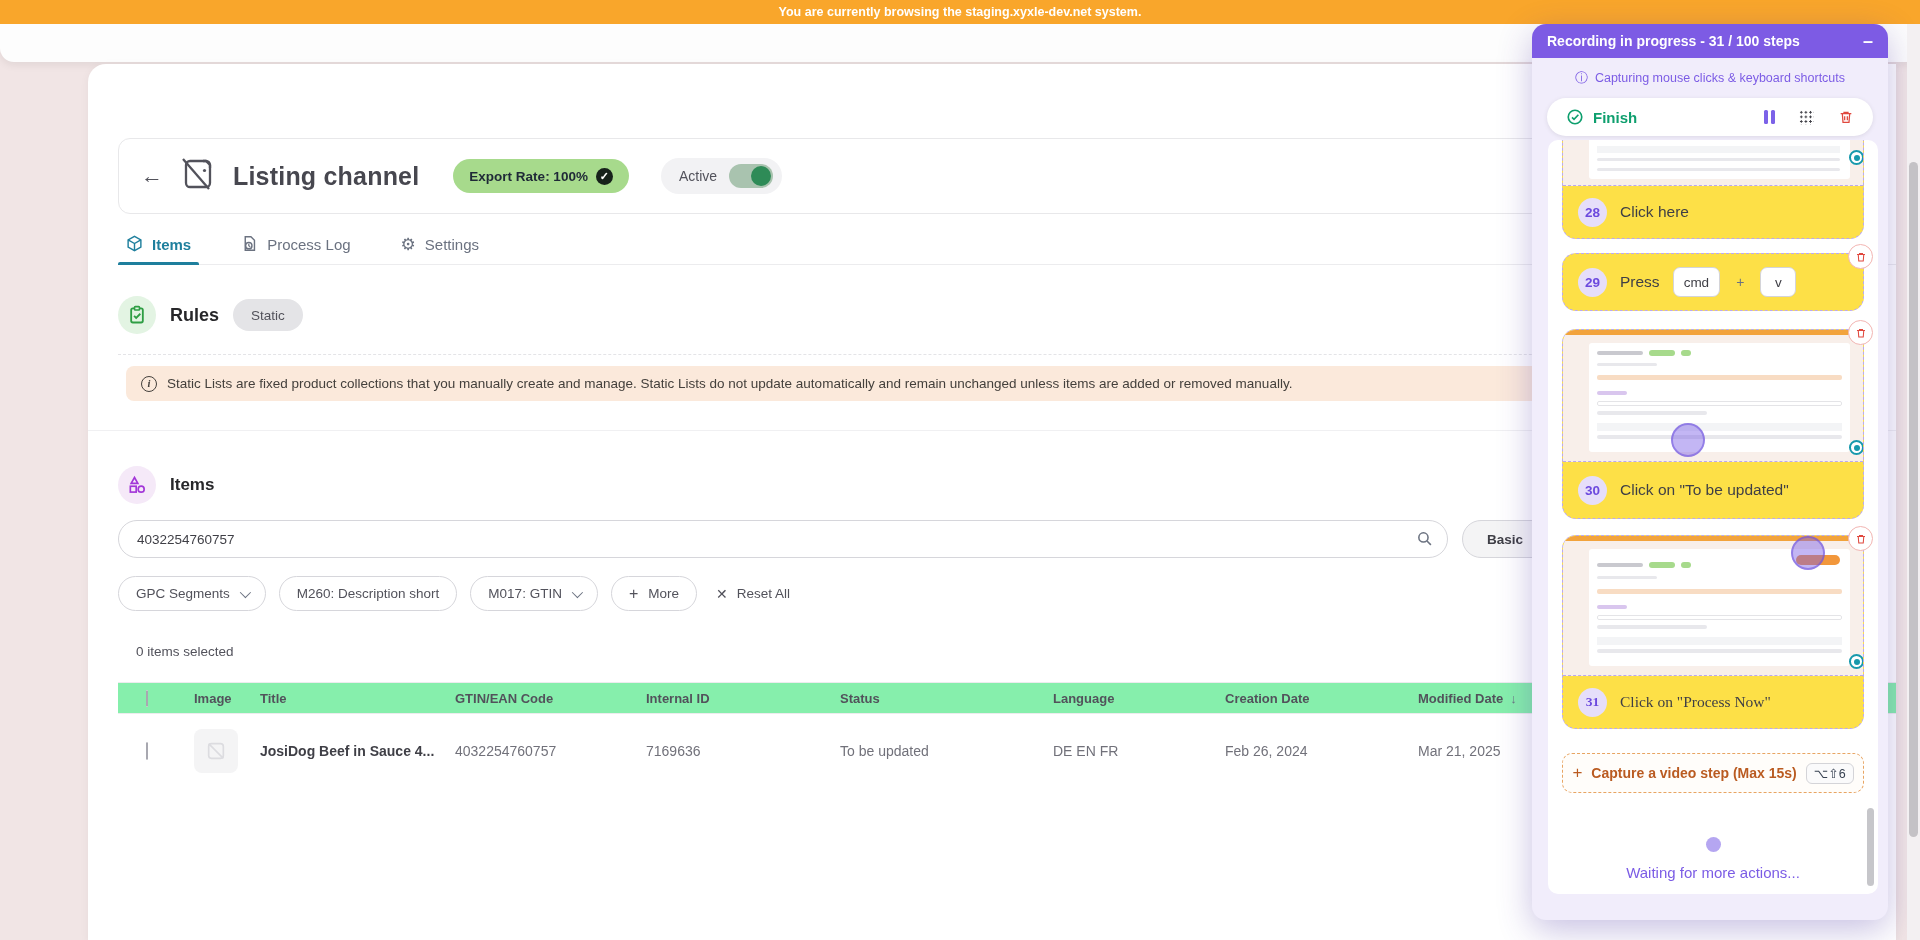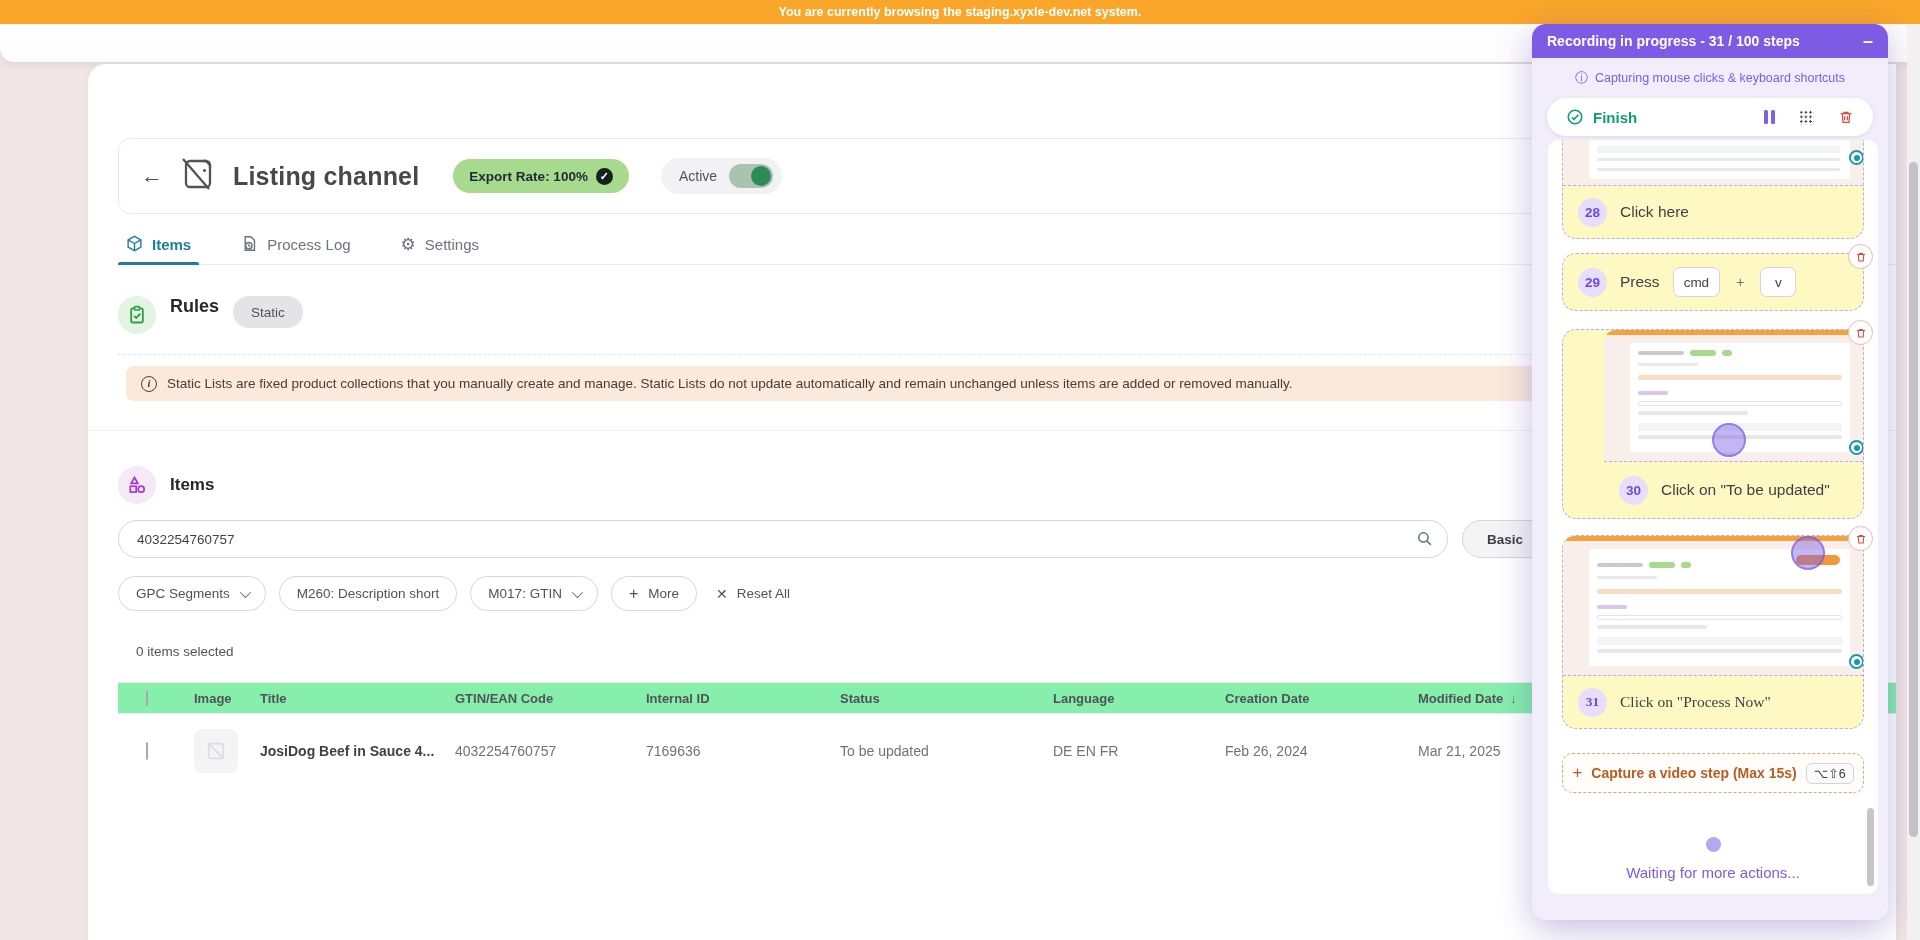--- a/index.html
+++ b/index.html
@@ -32,21 +32,21 @@
   .toggle { width:44px; height:24px; border-radius:12px; background:#A9C3AF; position:relative; cursor:pointer;}
   .toggle .knob { position:absolute; right:2px; top:2px; width:20px; height:20px; border-radius:50%; background:#2E8B57; }
 
   .tabs { position:absolute; left:30px; right:0; top:161px; height:40px; border-bottom:1px solid #ECECEE;
     display:flex; gap:46px; padding-left:6px; }
   .tab { display:flex; align-items:center; gap:9px; font-size:15px; color:#6B7280; cursor:pointer; position:relative; padding:0 2px;}
   .tab.active { color:#1E7F9D; font-weight:700; }
   .tab.active::after { content:""; position:absolute; left:-6px; right:-6px; bottom:-1px; height:3px; background:#1E7F9D; border-radius:2px 2px 0 0; }
   .gear-glyph { font-size:17px; line-height:1; }
 
-  .rules-row { position:absolute; left:30px; top:232px; display:flex; gap:14px; }
+  .rules-row { position:absolute; left:30px; top:232px; display:flex; align-items:center; gap:14px; }
   .rules-icon-wrap { width:38px; height:38px; border-radius:50%; background:#E3F4E3; display:flex; align-items:center; justify-content:center; }
   .rules-title { font-size:18px; font-weight:700; color:#27272A; }
   .static-chip { background:#E4E4E7; color:#52525B; font-size:13.5px; border-radius:16px; height:32px; display:flex; align-items:center; padding:0 18px; }
 
   .dashed-sep { position:absolute; left:30px; right:14px; top:290px; border-top:1px dashed #E4E4E7; }
 
   .notice { position:absolute; left:38px; right:14px; top:302px; height:35px; background:#FBE9DB; border-radius:8px;
     display:flex; align-items:center; gap:10px; padding:0 15px; font-size:13.5px; color:#44403C; }
   .info-icon { width:16px; height:16px; border:1.5px solid #44403C; border-radius:50%; font-size:10.5px; font-weight:700;
     display:flex; align-items:center; justify-content:center; flex:0 0 auto; font-style:italic; font-family:"Liberation Serif", serif;}
@@ -105,21 +105,21 @@
   .finish-btn { display:flex; gap:9px; align-items:center; color:#0E9F6E; font-weight:700; font-size:15px; cursor:pointer; }
   .tb-spacer { flex:1; }
   .pause-icon { display:flex; gap:3.5px; cursor:pointer; }
   .pause-icon i { width:4px; height:14px; background:#7C62E8; border-radius:1.5px; display:block; }
   .blur-icon { width:15px; height:15px; cursor:pointer; margin-left:24px;
     background-image:radial-gradient(circle, #3F3F46 1.1px, transparent 1.3px); background-size:4.6px 4.6px; }
   .trash-tool { margin-left:24px; cursor:pointer; display:flex; }
 
   .steps-wrap { position:absolute; left:16px; right:10px; top:116px; bottom:26px; background:#fff;
     border-radius:10px; padding:0 14px; overflow:hidden; }
-  .step-card { position:relative; border:1.5px dashed #BBA9EF; border-radius:14px; background:#fef9c3; }
+  .step-card { position:relative; border:1.5px dashed #BBA9EF; border-radius:14px; background:#fde047; }
   .caption { display:flex; align-items:center; gap:13px; padding:0 15px; }
   .step-num { width:29px; height:29px; border-radius:50%; background:#E6DEFA; color:#6C49DE;
     font-size:13.5px; font-weight:700; display:flex; align-items:center; justify-content:center; flex:0 0 auto;}
   .step-label { font-size:15.5px; color:#3F3F46; }
   .kbd { min-width:36px; height:30px; border:1px solid #D4D4D8; border-radius:7px; background:#fff;
     display:inline-flex; align-items:center; justify-content:center; font-size:13.5px; color:#3F3F46; padding:0 10px; }
   .joiner { font-size:14px; color:#6B7280; margin:0 3px; }
   .trash-badge { position:absolute; top:-10px; right:-10px; width:25px; height:25px; background:#fff;
     border:1.6px solid #F2B5B2; border-radius:50%; display:flex; align-items:center; justify-content:center; cursor:pointer; z-index:3;}
 
@@ -140,21 +140,21 @@
 
   .video-btn { margin-top:24px; height:40px; border:1.6px dashed #E8A563; border-radius:10px; background:#FFFDFA;
     display:flex; align-items:center; justify-content:center; gap:9px; color:#BA5B21; font-size:14px; font-weight:600; cursor:pointer; }
   .video-plus { font-size:17px; font-weight:400; }
   .shortcut-kbd { border:1px solid #D4D4D8; border-radius:6px; background:#FAFAFB; padding:2px 7px;
     font-size:12.5px; color:#374151; font-weight:400; }
   .pulse-dot { width:15px; height:15px; border-radius:50%; background:#B5A6F1; margin:44px auto 12px; }
   .waiting-text { text-align:center; color:#7B5CE5; font-size:15px; }
   .inner-scroll { position:absolute; right:4px; bottom:8px; width:7px; height:78px; border-radius:4px; background:#C6C6CA; }
 
-  .mt14 { margin-top:14px; } .mt16 { margin-top:16px;font-family:Liberation Serif, serif; } .mt18 { margin-top:18px;padding-left:41px; }
+  .mt14 { margin-top:14px; } .mt16 { margin-top:16px;font-family:Liberation Serif, serif; } .mt18 { margin-top:18px; }
 </style>
 </head>
 <body>
 
 <div class="viewport">
 
   <div class="staging-banner">
     <span>You are currently browsing the staging.xyxle-dev.net system.</span>
   </div>
 

